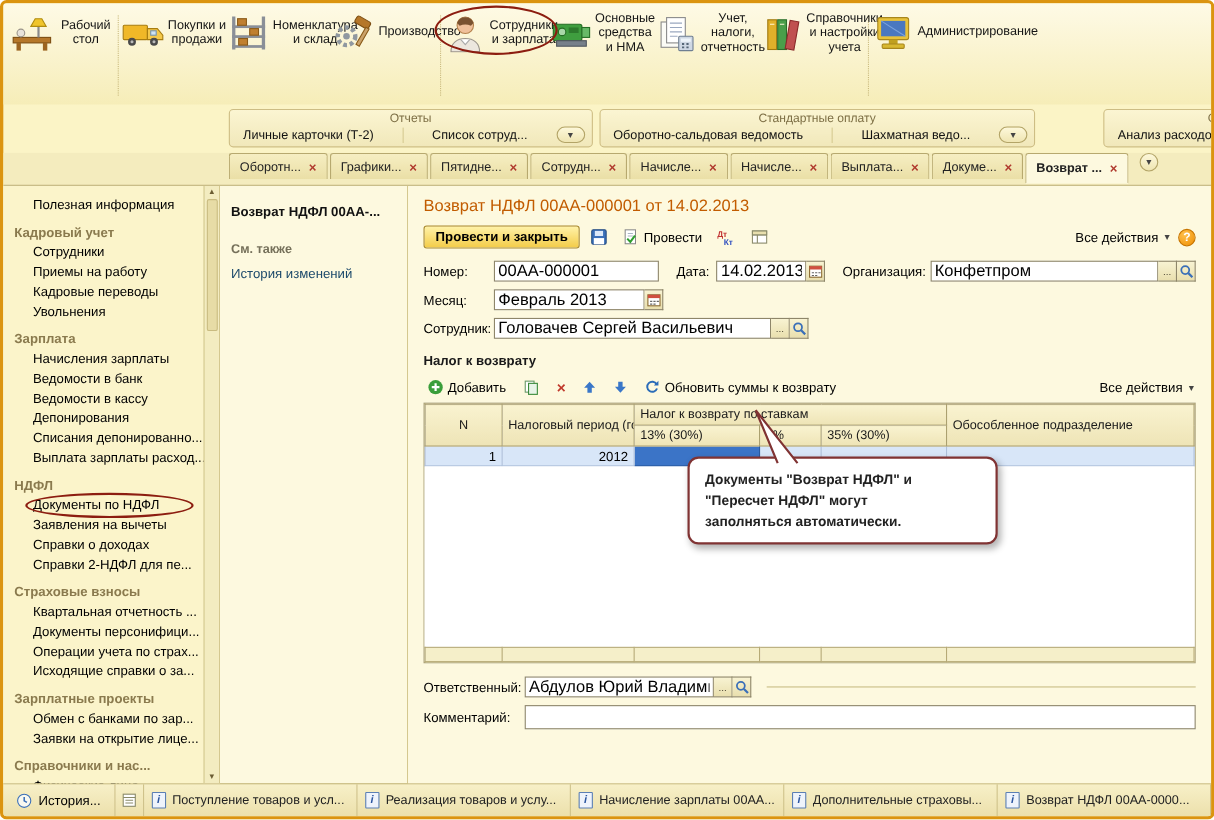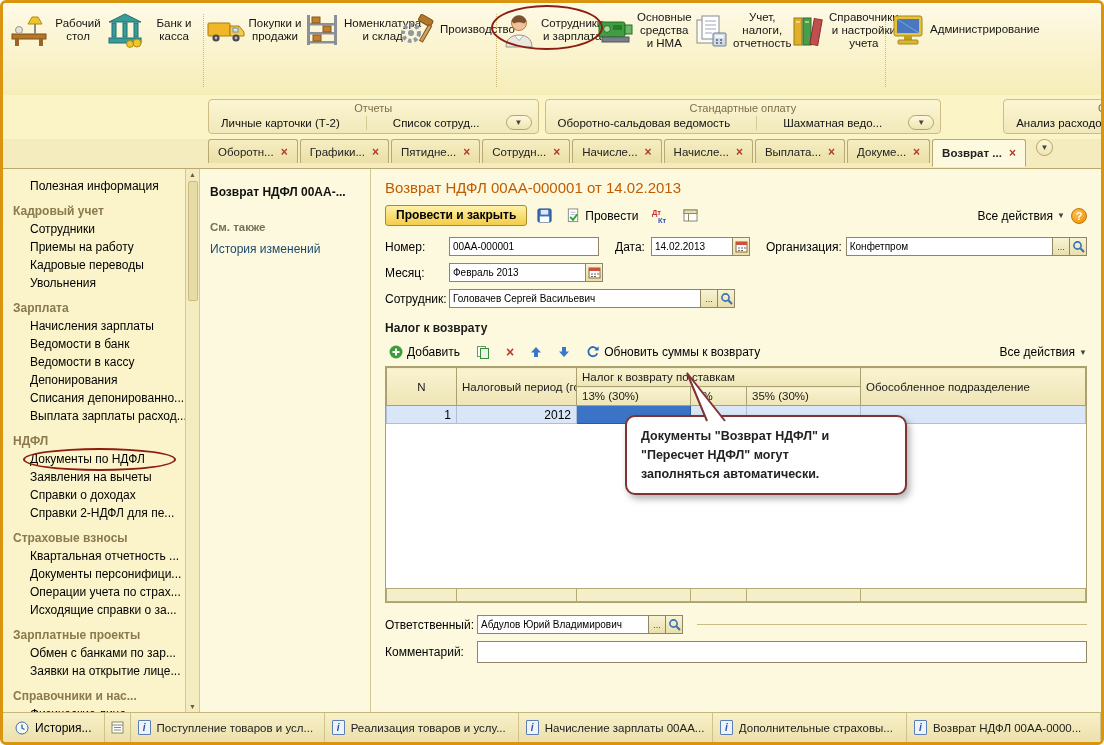--- a/index.html
+++ b/index.html
@@ -54,21 +54,21 @@
 .toolbar{display:flex;align-items:center;gap:6px;margin-bottom:11px}
 .btn-primary{background:linear-gradient(#fff2a8,#f3cc49);border:1px solid #a98a2f;border-radius:3px;padding:2px 10px 3px;font-weight:bold;font-size:12px;cursor:pointer;font-family:inherit}
 .tool-btn{display:flex;align-items:center;gap:4px;padding:2px 3px;border:1px solid transparent;border-radius:2px;cursor:pointer;background:none;font-family:inherit;font-size:12px}
 .spacer{flex:1}
 .all-actions{display:flex;align-items:center;gap:4px;cursor:pointer;font-size:12px;white-space:nowrap}
 .chev{font-size:8px;color:#444}
 .help-btn{width:16px;height:16px;border-radius:50%;background:radial-gradient(circle at 35% 30%,#ffc04d,#ef8e00);color:#fff;font-weight:bold;font-size:11px;display:flex;align-items:center;justify-content:center;border:1px solid #c77500;cursor:pointer;flex:0 0 auto}
 .frow{display:flex;align-items:center;margin-bottom:7px}
 .frow label{font-size:12px;white-space:nowrap}
 .lw{flex:0 0 64px}
-.tinput{height:19px;border:1px solid #8e8669;background:#fff;font-family:inherit;font-size:10px;padding:0 3px;color:#000}
+.tinput{height:19px;border:1px solid #8e8669;background:#fff;font-family:inherit;font-size:15px;padding:0 3px;color:#000}
 .fbtn{height:19px;min-width:17px;border:1px solid #8e8669;border-left:none;background:linear-gradient(#f8f3d2,#e9dfae);font-size:9px;display:flex;align-items:center;justify-content:center;cursor:pointer;color:#4a4430}
 .section-title{font-weight:bold;margin:13px 0 7px;color:#1a1a1a}
 
 .grid-toolbar{display:flex;align-items:center;gap:8px;margin-bottom:4px}
 .grid-wrap{border:1px solid #aba06f;background:#fff;height:237px;display:flex;flex-direction:column}
 table.grid{width:100%;border-collapse:collapse;table-layout:fixed}
 .grid th{background:linear-gradient(#f9f3d0,#eee4b6);border:1px solid #aba06f;font-weight:normal;font-size:11.5px;padding:2px 5px;text-align:left;color:#1a1a1a;height:19px;overflow:hidden;white-space:nowrap}
 .grid th.center{text-align:center}
 .grid td{font-size:12px;padding:1px 5px;height:18px}
 tr.sel-row td{background:#d8e6f8;border:1px solid #aebfda}
@@ -104,34 +104,20 @@
           <svg width="40" height="36" viewBox="0 0 40 36">
             <rect x="3" y="22" width="34" height="5" fill="#b5772a" stroke="#7d4e12"></rect>
             <rect x="6" y="27" width="4" height="7" fill="#9c6420"></rect>
             <rect x="30" y="27" width="4" height="7" fill="#9c6420"></rect>
             <path d="M26 22 V12" stroke="#8a8a8a" stroke-width="2"></path>
             <path d="M19 12 h14 l-4 -7 h-6 z" fill="#f0c52c" stroke="#b08c10"></path>
             <circle cx="10" cy="18" r="3.5" fill="#e8e3da" stroke="#9a948a"></circle>
           </svg>
         </span>
       <span class="lbl">Рабочий стол</span>
-    </div>
-    <div class="ribbon-item">
-      <span class="ricon">
-          <svg width="40" height="36" viewBox="0 0 40 36">
-            <path d="M20 2 L36 10 H4 Z" fill="#3a9b9b" stroke="#1f6f6f"></path>
-            <rect x="7" y="11" width="4" height="14" fill="#3a9b9b" stroke="#1f6f6f"></rect>
-            <rect x="18" y="11" width="4" height="14" fill="#3a9b9b" stroke="#1f6f6f"></rect>
-            <rect x="29" y="11" width="4" height="14" fill="#3a9b9b" stroke="#1f6f6f"></rect>
-            <rect x="4" y="26" width="32" height="5" fill="#3a9b9b" stroke="#1f6f6f"></rect>
-            <circle cx="32" cy="31" r="4" fill="#f0c52c" stroke="#b08c10"></circle>
-            <circle cx="25" cy="32" r="3.4" fill="#f0c52c" stroke="#b08c10"></circle>
-          </svg>
-        </span>
-      <span class="lbl">Банк и касса</span>
     </div>
 
     <div class="ribbon-sep"></div>
 
     <div class="ribbon-item">
       <span class="ricon">
           <svg width="40" height="36" viewBox="0 0 40 36">
             <rect x="2" y="11" width="22" height="13" rx="1" fill="#f0b828" stroke="#a87d10"></rect>
             <path d="M24 14 h9 l5 6 v4 H24 z" fill="#f5c94a" stroke="#a87d10"></path>
             <rect x="27" y="16" width="5" height="4" fill="#cfe4f4" stroke="#7794ac"></rect>

